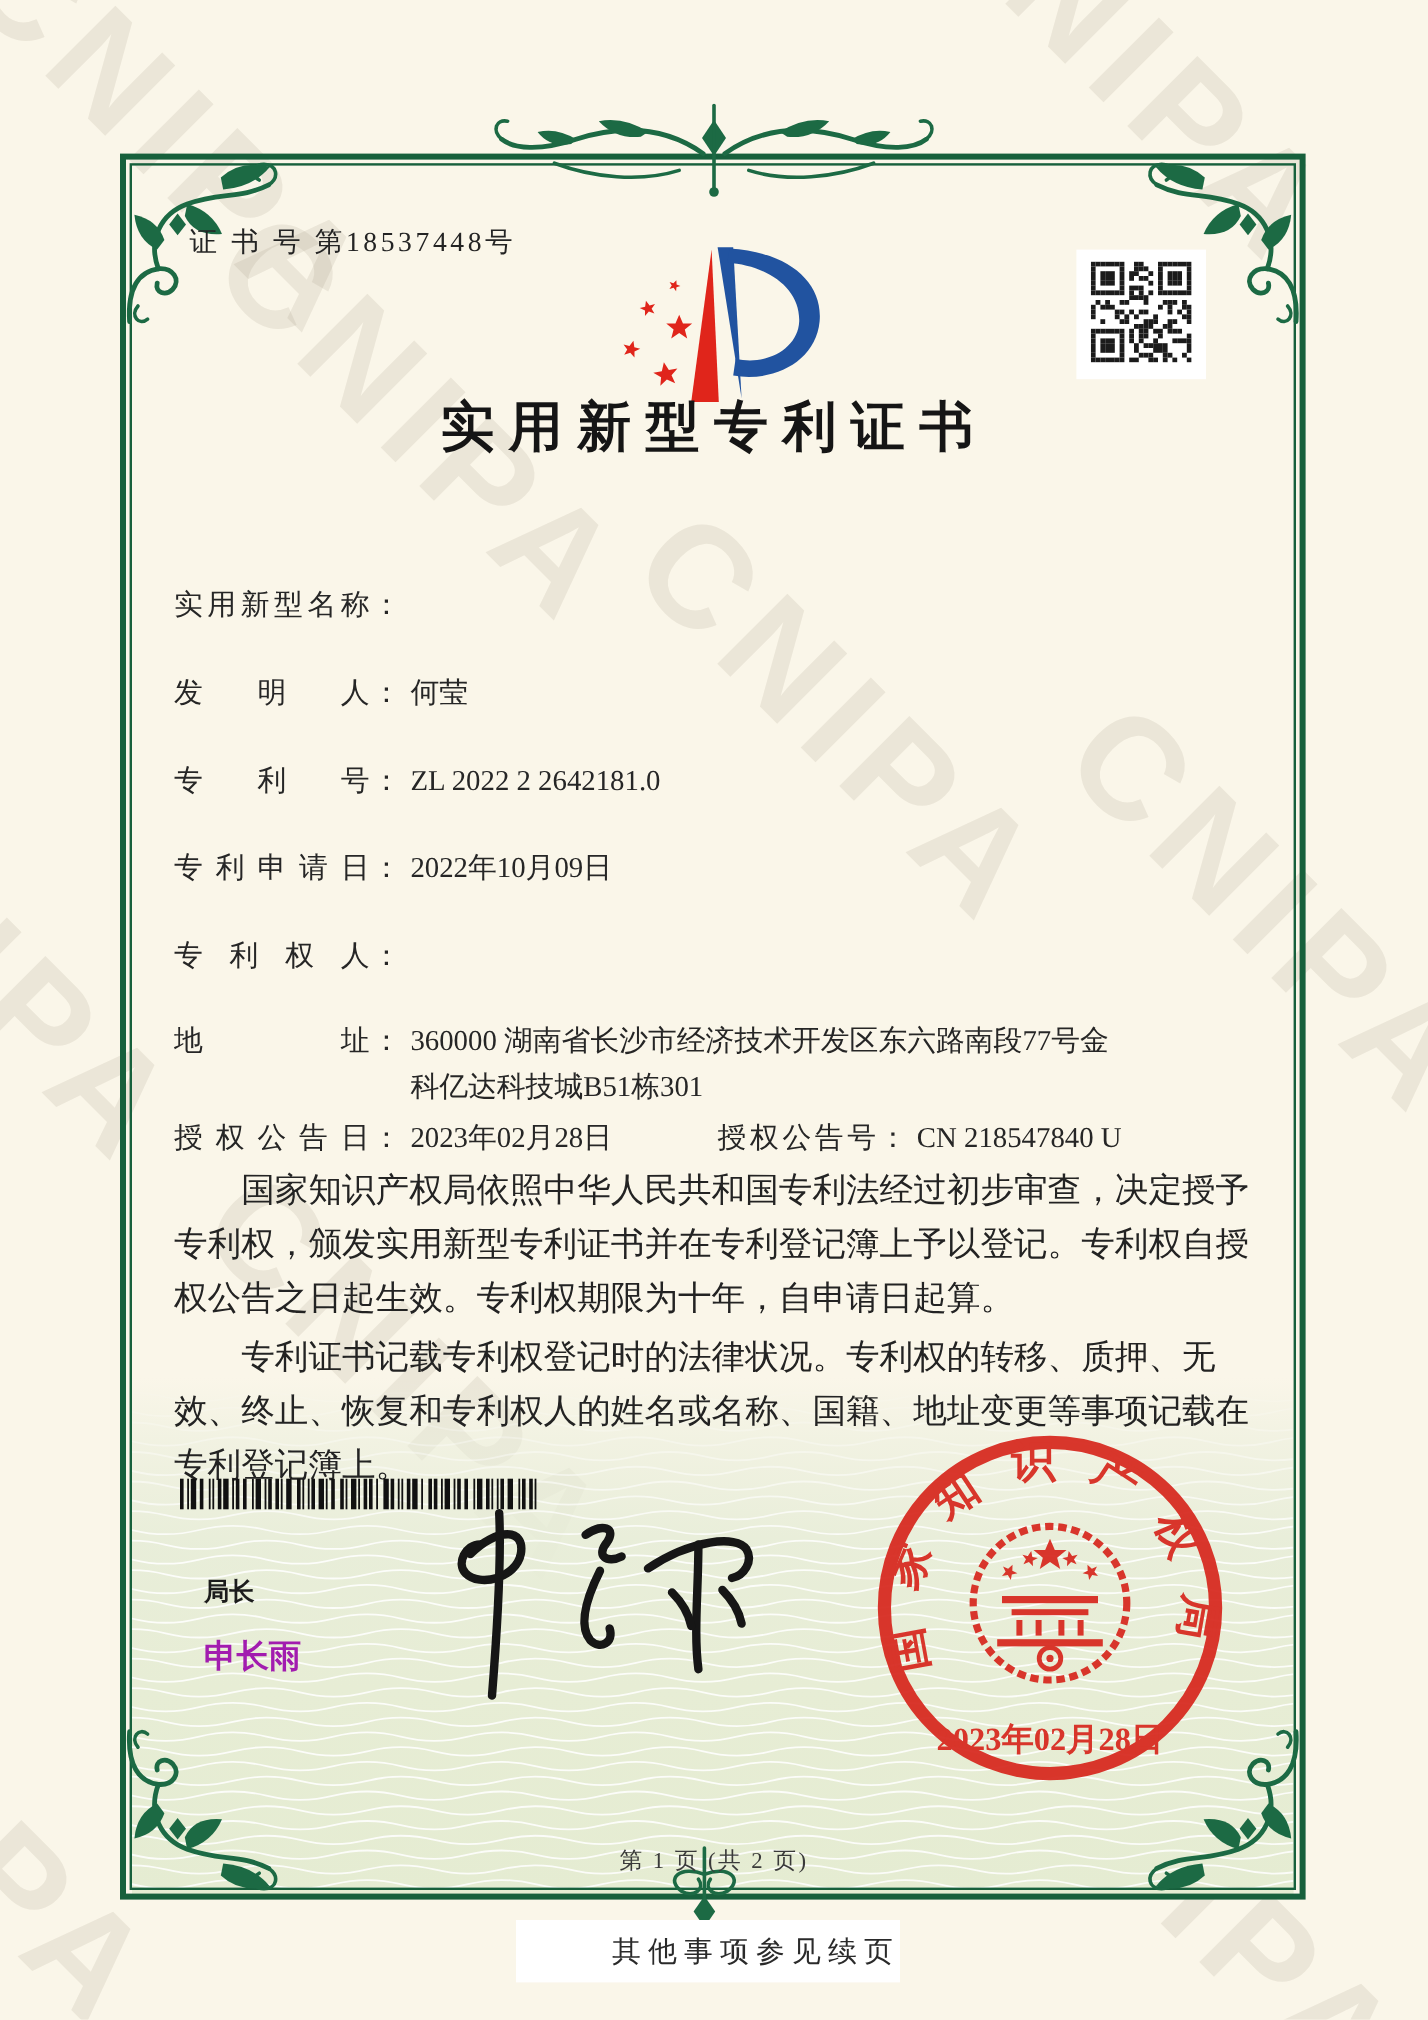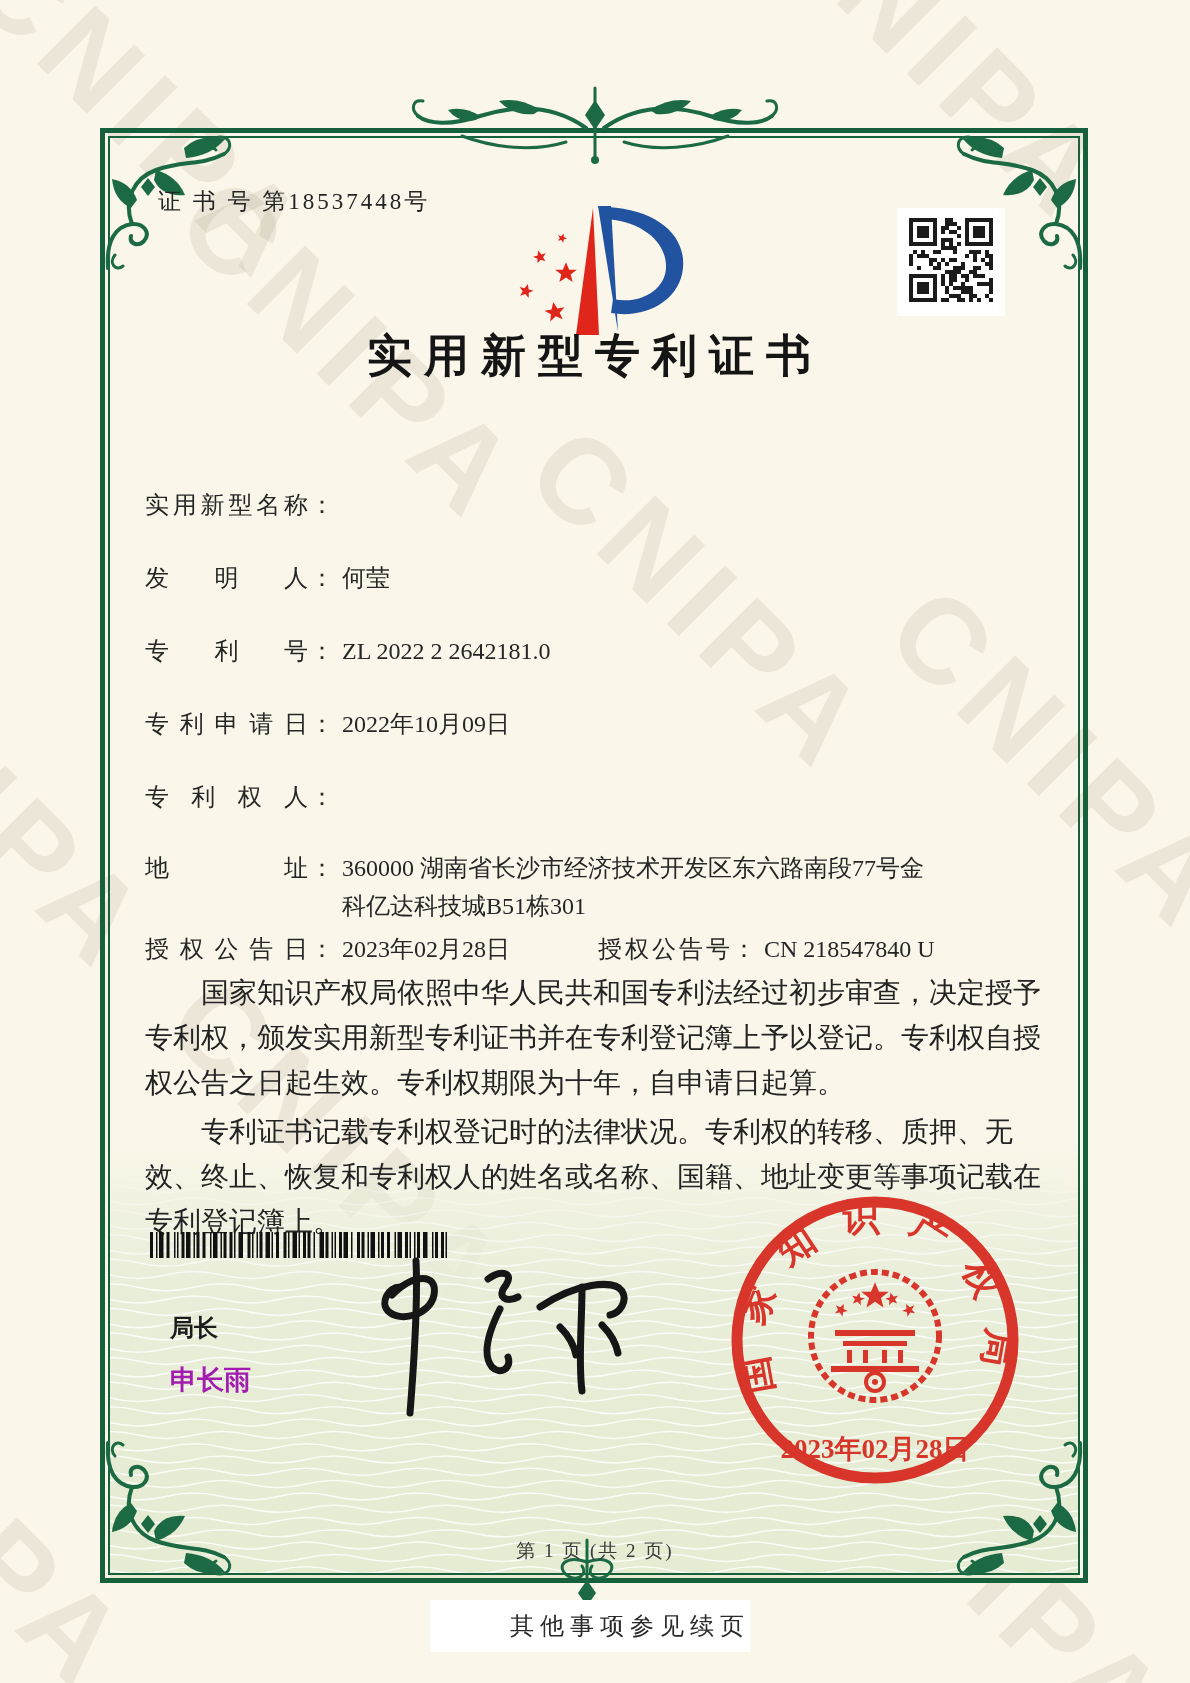--- a/index.html
+++ b/index.html
@@ -47,21 +47,21 @@
   .just-sm{width:132px;}
   .colon{flex-shrink:0;margin:0 8px 0 2px;}
   .val{white-space:pre-line;}
   .r1{top:486px}.r2{top:559px}.r3{top:632px}.r4{top:705px}.r5{top:778px}.r6{top:849px}
   .r7{top:930px}.r7b{top:930px;left:598px;}
   .paras{position:absolute;left:145px;top:970px;width:922px;font-size:28px;
     line-height:45px;color:#232323;}
   .paras p{margin:0 0 4px 0;text-indent:2em;}
   .barcode{position:absolute;left:150px;top:1232px;width:306px;height:26px;}
   .chief-title{position:absolute;left:170px;top:1312px;font-family:"Liberation Sans",sans-serif;
-    font-weight:bold;font-size:24px;color:#1c1c1c;}
+    font-weight:bold;font-size:21px;color:#1c1c1c;}
   .chief-name{position:absolute;left:170px;top:1362px;font-family:Liberation Serif, serif;
     font-weight:bold;font-size:27px;color:#a21caf;}
   .signature{position:absolute;left:330px;top:1243px;}
   .seal{position:absolute;left:725px;top:1190px;}
   .page-footer{position:absolute;left:0;right:0;top:1538px;text-align:center;
     font-size:19px;color:#3a3a3a;letter-spacing:2px;}
   .note-box{position:absolute;left:430px;top:1600px;width:320px;height:52px;background:#ffffff;
     display:flex;align-items:center;justify-content:flex-end;
     font-size:24px;letter-spacing:6px;color:#2a2a2a;}
 </style>

